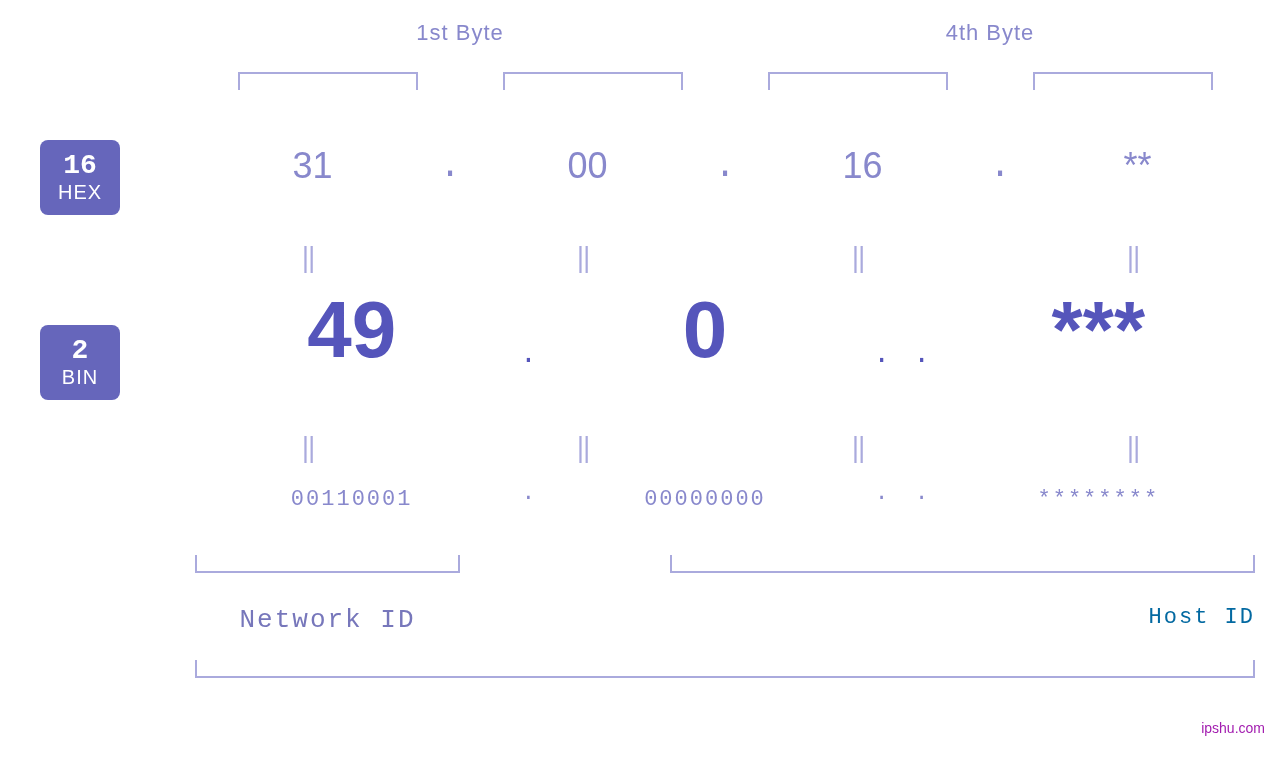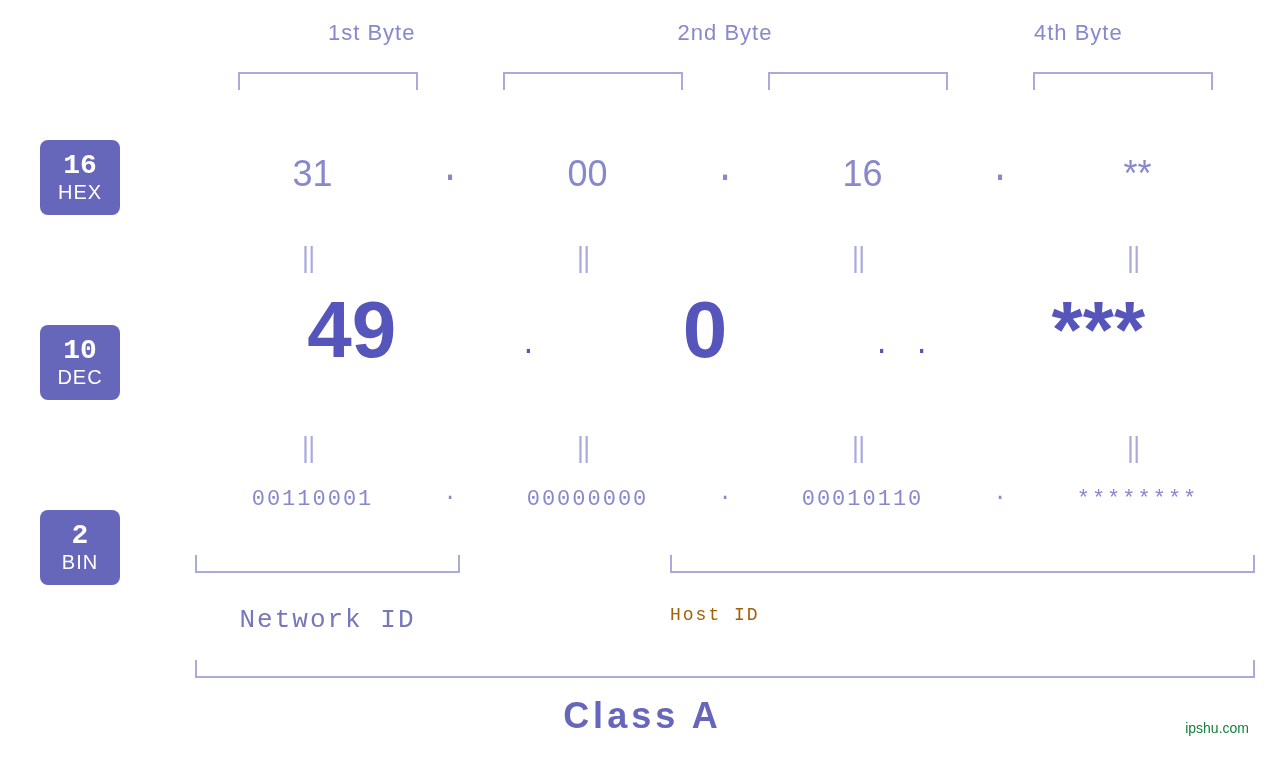--- a/index.html
+++ b/index.html
@@ -104,21 +104,20 @@
       display: flex;
       align-items: center;
     }
 
     .value-cell {
       flex: 1;
       text-align: center;
       color: #8888cc;
       font-size: 36px;
       font-family: Arial, sans-serif;
-      margin-top: 8px;
     }
 
     .dot-cell {
       width: 40px;
       text-align: center;
       color: #8888cc;
       font-size: 36px;
     }
 
     
@@ -141,21 +140,21 @@
       width: 40px;
     }
 
     
     .dec-row {
       position: absolute;
       top: 290px;
       left: 195px;
       right: 30px;
       display: flex;
-      align-items: flex-start;
+      align-items: flex-end;
     }
 
     .dec-value-cell {
       flex: 1;
       text-align: center;
       color: #5555bb;
       font-size: 80px;
       font-family: Arial, sans-serif;
       font-weight: bold;
       line-height: 1;
@@ -234,23 +233,23 @@
     .network-id-label {
       width: 265px;
       text-align: center;
       color: #7777bb;
       font-size: 26px;
       letter-spacing: 2px;
     }
 
     .host-id-label {
       flex: 1;
-      text-align: left;
-      color: #a16207;
-      font-size: 18px;
+      text-align: right;
+      color: #0369a1;
+      font-size: 22px;
       letter-spacing: 2px;
       margin-left: 210px;
     }
 
     
     .big-bottom-bracket {
       position: absolute;
       top: 660px;
       left: 195px;
       right: 30px;
@@ -271,43 +270,42 @@
       font-size: 36px;
       letter-spacing: 4px;
       font-family: Arial, sans-serif;
       font-weight: bold;
     }
 
     
     .watermark {
       position: absolute;
       bottom: 15px;
-      right: 36px;
-      color: #15803d;
+      right: 20px;
+      color: #a21caf;
       font-size: 14px;
       font-family: Arial, sans-serif;
     }
 
     
     .eq-hex-dec {
       top: 242px;
     }
 
     .eq-dec-bin {
       top: 432px;
     }
   </style>
 </head>
 <body>
 
 <div class="main-container">
 
   <div class="byte-headers">
     <div class="byte-header">1st Byte</div>
-    <div class="byte-header">2nd Byte</div>
     <div class="byte-header">4th Byte</div>
   </div>
 
   <div class="top-brackets">
     <div class="bracket-cell">
       <div class="bracket-top"></div>
     </div>
     <div class="bracket-cell">
       <div class="bracket-top"></div>
     </div>
@@ -316,24 +314,20 @@
     </div>
     <div class="bracket-cell">
       <div class="bracket-top"></div>
     </div>
   </div>
 
   <div class="base-labels">
     <div class="base-badge">
       <span class="base-num">16</span>
       <span class="base-label">HEX</span>
-    </div>
-    <div class="base-badge">
-      <span class="base-num">10</span>
-      <span class="base-label">DEC</span>
     </div>
     <div class="base-badge">
       <span class="base-num">2</span>
       <span class="base-label">BIN</span>
     </div>
   </div>
 
   <div class="hex-row">
     <div class="value-cell">31</div>
     <div class="dot-cell">.</div>
@@ -371,34 +365,32 @@
     <div class="equals-cell">‖</div>
     <div class="equals-dot"></div>
     <div class="equals-cell">‖</div>
   </div>
 
   <div class="bin-row">
     <div class="bin-value-cell">00110001</div>
     <div class="bin-dot-cell">.</div>
     <div class="bin-value-cell">00000000</div>
     <div class="bin-dot-cell">.</div>
-    <div class="bin-value-cell">00010110</div>
     <div class="bin-dot-cell">.</div>
     <div class="bin-value-cell">********</div>
   </div>
 
   <div class="bottom-brackets">
     <div class="network-bracket"></div>
     <div class="host-bracket"></div>
   </div>
 
   <div class="id-labels">
     <div class="network-id-label">Network ID</div>
     <div class="host-id-label">Host ID</div>
   </div>
 
   <div class="big-bottom-bracket"></div>
 
-  <div class="class-label">Class A</div>
 
   <div class="watermark">ipshu.com</div>
 
 </div>
 
 </body></html>

